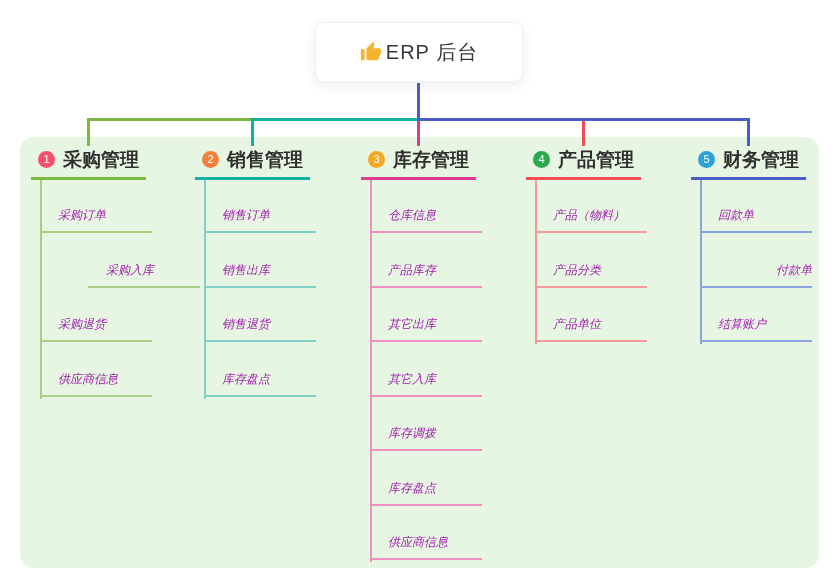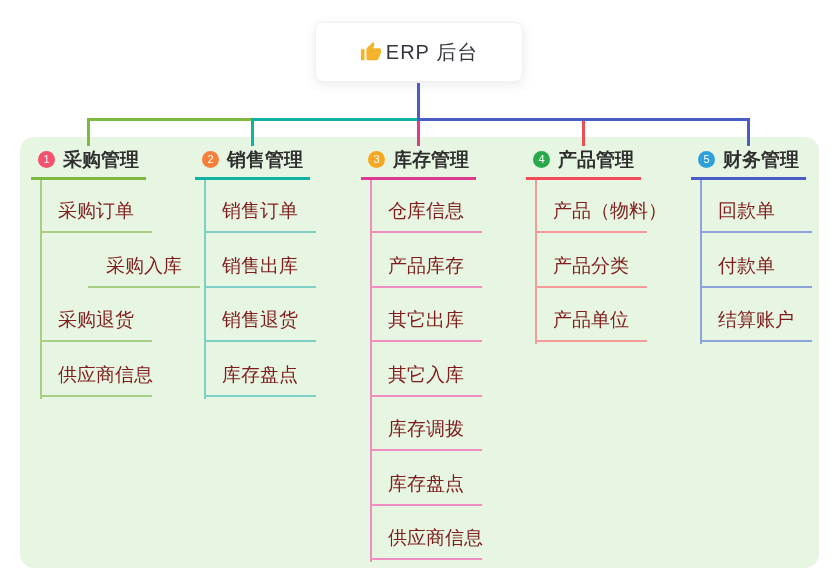--- a/index.html
+++ b/index.html
@@ -22,21 +22,21 @@
   .branch-header { position:absolute; width:115px; height:33px;
     display:flex; align-items:center; gap:8px; padding-left:7px; padding-bottom:5px;
     border-bottom:3px solid #000; cursor:pointer; }
   .badge { width:17px; height:17px; border-radius:50%; color:#fff; font-size:11px;
     line-height:17px; text-align:center; flex:0 0 auto; font-weight:400; }
   .branch-label { font-size:19px; font-weight:600; color:#2f2f2f; white-space:nowrap; }
 
   .child-row { position:absolute; width:112px; height:30px;
     display:flex; align-items:flex-end; padding:0 0 7px 18px;
     border-bottom:2px solid #000; cursor:pointer; }
-  .child-label { font-size:19px; color:#7f1d1d; white-space:nowrap; }
+  .child-label { font-size:12px; color:#a21caf; white-space:nowrap;font-style:italic; }
 </style>
 </head>
 <body>
 
 <div id="stage">
   <div class="panel"></div>
 
   <div class="root-node">
     <span>
       <svg width="22" height="22" viewBox="0 0 24 24">
@@ -133,20 +133,20 @@
       <div class="child-row" style="left: 535px; top: 312px; border-bottom-color: rgb(247, 154, 155);">
         <span class="child-label">产品单位</span>
       </div>
       <div class="branch-header" style="left: 691px; top: 147px; border-bottom-color: rgb(74, 92, 197);">
         <span class="badge" style="background: rgb(45, 159, 217);">5</span>
         <span class="branch-label">财务管理</span>
       </div>
       <div class="child-row" style="left: 700px; top: 203px; border-bottom-color: rgb(139, 164, 220);">
         <span class="child-label">回款单</span>
       </div>
-      <div class="child-row" style="left: 700px; top: 257.5px; border-bottom-color: rgb(139, 164, 220);">
+      <div class="child-row" style="left: 700px; top: 257.5px; border-bottom-color: rgb(139, 164, 220); justify-content: flex-end;">
         <span class="child-label">付款单</span>
       </div>
       <div class="child-row" style="left: 700px; top: 312px; border-bottom-color: rgb(139, 164, 220);">
         <span class="child-label">结算账户</span>
       </div>
     </div>
 </div>
 
 </body></html>

